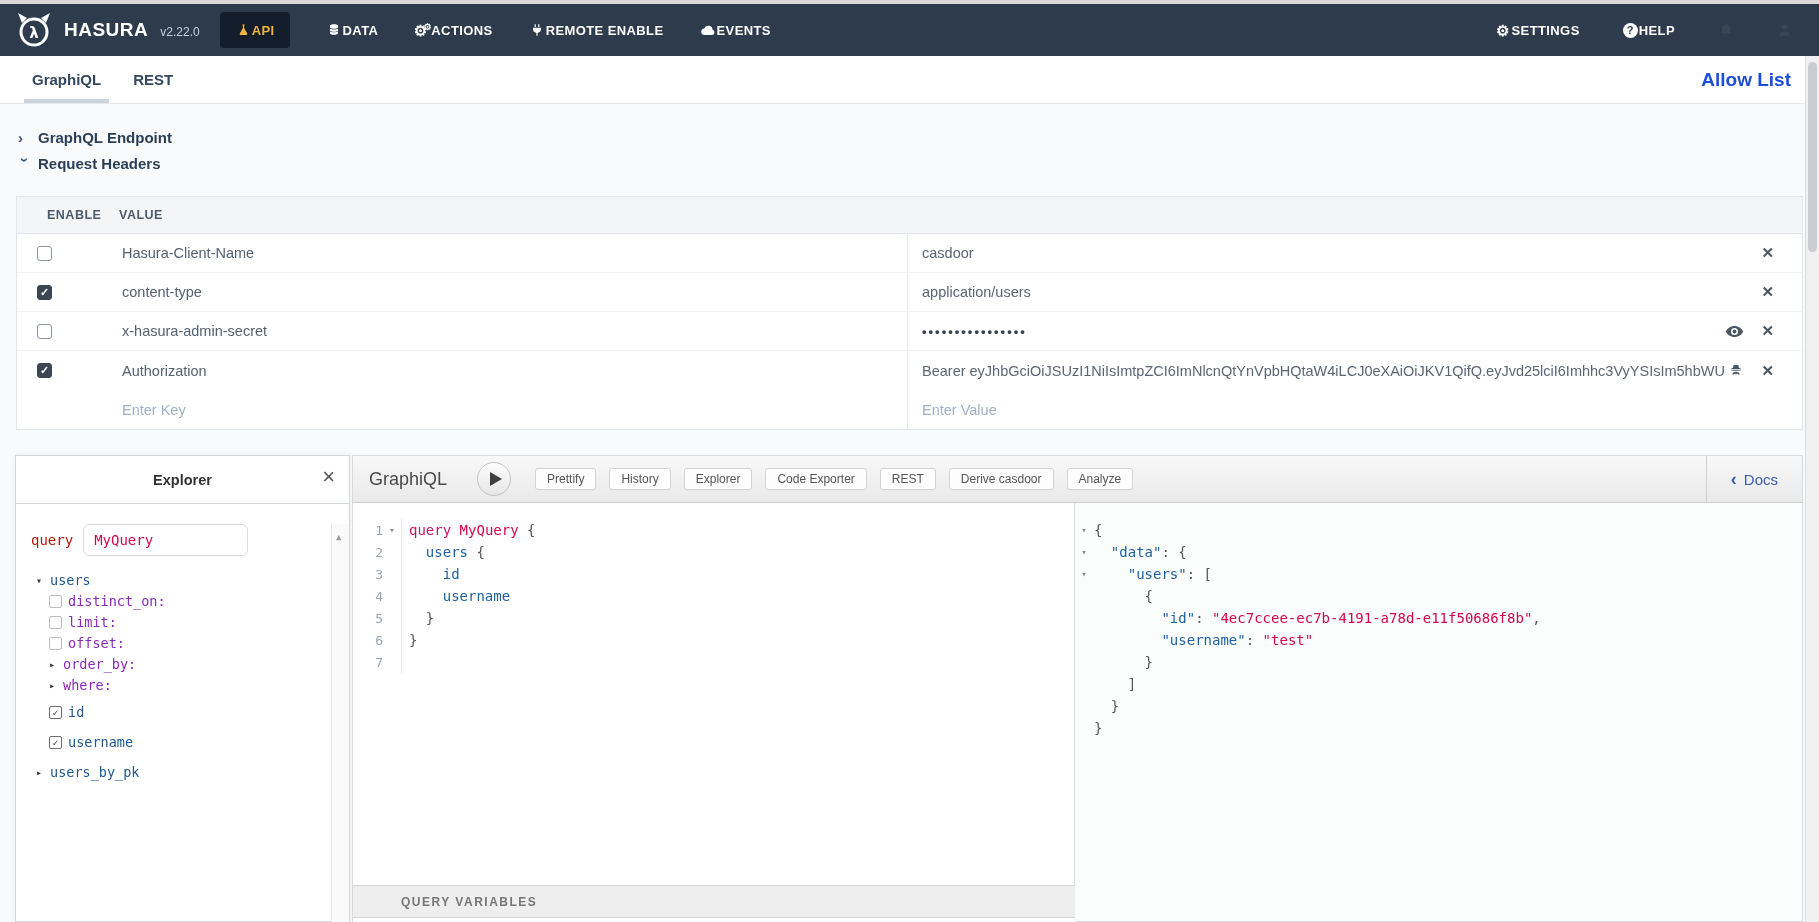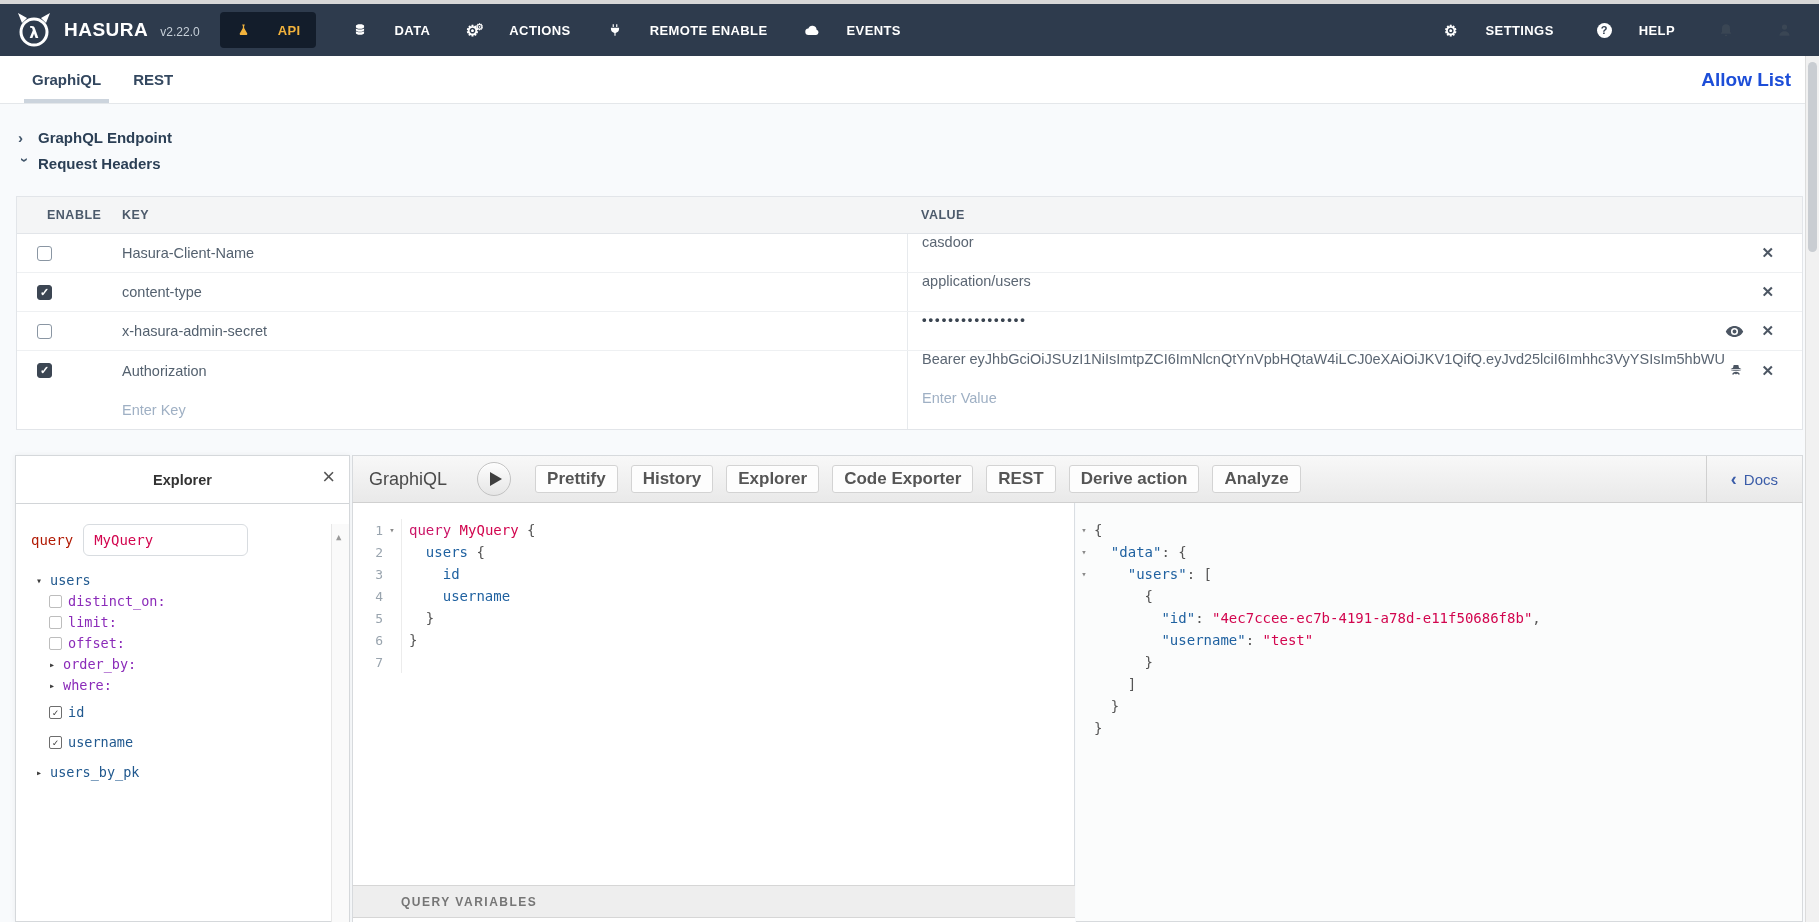--- a/index.html
+++ b/index.html
@@ -10,21 +10,21 @@
   .browser-topline { position:absolute; left:0; top:0; width:1819px; height:4px; background:#d7d7d7; }
   .page-scrollbar { position:absolute; right:0; top:56px; width:14px; height:866px; background:#f1f1f1; border-left:1px solid #dcdcdc; }
   .page-scrollbar .thumb { position:absolute; left:2px; top:6px; width:9px; height:190px; background:#c9cdd2; border-radius:5px; }
 
   
   .topnav { position:absolute; left:0; top:4px; width:1819px; height:52px; background:#2e3b4d; display:flex; align-items:center; padding:0 26px 0 14px; }
   .logo { width:40px; height:40px; flex:0 0 auto; }
   .brand { color:#fff; font-weight:bold; font-size:19px; letter-spacing:.5px; margin-left:10px; }
   .version { color:#c6cfd8; font-size:12px; margin-left:12px; margin-top:3px; }
   .nav-items { display:flex; align-items:center; margin-left:28px; height:100%; }
-  .nav-item { display:flex; align-items:center; gap:26px; color:#ffffff; font-size:13px; font-weight:bold; letter-spacing:.4px; margin-right:36px; cursor:pointer; }
+  .nav-item { display:flex; align-items:center; gap:0; color:#ffffff; font-size:13px; font-weight:bold; letter-spacing:.4px; margin-right:36px; cursor:pointer; }
   .nav-item.active { background:#131d2b; color:#f3b33c; border-radius:4px; padding:10px 15px; margin-left:-8px; }
   .nav-icon { display:inline-flex; width:17px; justify-content:center; align-items:center; }
   .nav-icon svg { display:block; }
   .nav-right { margin-left:auto; display:flex; align-items:center; gap:42px; }
   .qcirc { width:15px; height:15px; border-radius:50%; background:#fff; color:#2e3b4d; font-size:11px; font-weight:bold; display:inline-flex; align-items:center; justify-content:center; }
   .gearchar { font-size:15px; line-height:1; }
 
   
   .tabsrow { position:absolute; left:0; top:56px; width:1819px; height:48px; background:#ffffff; border-bottom:1px solid #e4e7ea; display:flex; align-items:center; }
   .tab { font-size:15px; font-weight:bold; color:#33475f; margin-left:32px; cursor:pointer; position:relative; height:100%; display:flex; align-items:center; }
@@ -43,35 +43,35 @@
   .htable .thead { display:flex; height:37px; background:#f4f5f6; border-bottom:1px solid #e2e5e9; align-items:center; font-size:12.5px; font-weight:bold; color:#4c5a6b; letter-spacing:.5px; }
   .col-enable { width:88px; padding-left:30px; }
   .col-key { width:802px; padding-left:17px; }
   .col-value { flex:1; padding-left:14px; }
   .trow { display:flex; height:39px; align-items:center; border-bottom:1px solid #eef0f2; }
   .trow:last-child { border-bottom:none; }
   .cbcell { width:88px; display:flex; justify-content:center; padding-right:33px; }
   .cb { width:15px; height:15px; border:1.5px solid #8a96a3; border-radius:3px; background:#fff; display:inline-flex; align-items:center; justify-content:center; cursor:pointer; }
   .cb.checked { background:#3c4653; border-color:#3c4653; color:#fff; font-size:11px; font-weight:bold; line-height:1; }
   .keycell { width:802px; padding-left:17px; font-size:14.5px; color:#54616f; }
-  .valuecell { flex:1; align-self:stretch; display:flex; border-left:1px solid #e7eaed; padding-left:14px; font-size:14.5px; color:#5b6673; overflow:hidden; }
+  .valuecell { flex:1; align-self:stretch; display:flex; align-items:center; border-left:1px solid #e7eaed; padding-left:14px; font-size:14.5px; color:#5b6673; overflow:hidden; }
   .valuecell .vtext { white-space:nowrap; overflow:hidden; flex:1; }
   .valuecell .vtext.masked { letter-spacing:2px; font-weight:bold; color:#3a4450; font-size:13px; }
   .rowicons { display:flex; align-items:center; gap:17px; padding-right:28px; }
   .xicon { color:#4c5663; font-weight:bold; font-size:15px; cursor:pointer; }
   .sicon { display:inline-flex; color:#4c5663; cursor:pointer; }
   .placeholder { color:#9fb0c4; }
 
   
   .gql-toolbar { position:absolute; left:352px; top:455px; width:1451px; height:48px; background:linear-gradient(#f8f8f8,#e9e9e9); border:1px solid #d7dadd; border-bottom:1px solid #d0d0d0; display:flex; align-items:center; }
   .gql-title { font-size:18px; color:#4a4a4a; margin-left:16px; }
   .exec-btn { width:34px; height:34px; border-radius:17px; border:1px solid #c2c2c2; background:linear-gradient(#fdfdfd,#e6e6e6); margin-left:30px; display:flex; align-items:center; justify-content:center; cursor:pointer; box-shadow:0 1px 0 rgba(255,255,255,.7) inset; }
   .exec-btn .tri { width:0; height:0; border-left:12px solid #3f3f3f; border-top:7px solid transparent; border-bottom:7px solid transparent; margin-left:4px; }
   .tbuttons { display:flex; align-items:center; gap:13px; margin-left:24px; }
-  .tbtn { background:#fdfdfd; border:1px solid #d3d3d3; border-radius:3px; color:#555; font-size:17px; font-family:"Liberation Sans",sans-serif; padding:3px 11px; cursor:pointer; box-shadow:0 1px 0 rgba(255,255,255,.6) inset;font-weight:bold; }
+  .tbtn { background:#fdfdfd; border:1px solid #d3d3d3; border-radius:3px; color:#555; font-size:12px; font-family:"Liberation Sans",sans-serif; padding:3px 11px; cursor:pointer; box-shadow:0 1px 0 rgba(255,255,255,.6) inset; }
   .docs-btn { margin-left:auto; height:100%; display:flex; align-items:center; padding:0 24px; border-left:1px solid #d0d0d0; color:#3a5ca8; font-size:15px; cursor:pointer; gap:7px; }
   .docs-btn .dchev { font-size:18px; font-weight:bold; }
 
   
   .explorer { position:absolute; left:15px; top:455px; width:335px; height:467px; background:#fff; border:1px solid #d5d8db; box-shadow:0 0 6px rgba(0,0,0,.06); }
   .exp-header { height:48px; border-bottom:1px solid #d2d5d8; display:flex; align-items:center; justify-content:center; position:relative; }
   .exp-title { font-size:14.5px; font-weight:bold; color:#333; }
   .exp-close { position:absolute; right:14px; top:10px; font-size:22px; color:#555; cursor:pointer; line-height:1; }
   .exp-body { position:relative; height:418px; font-family:"DejaVu Sans Mono",monospace; }
   .exp-scroll { position:absolute; right:0; top:0; bottom:0; width:18px; background:#fafafa; border-left:1px solid #e7e7e7; }
@@ -211,21 +211,20 @@
   </div>
   <div class="section-row">
     <span class="chev down">›</span>
     <span class="section-label">Request Headers</span>
   </div>
 </div>
 
 <div class="htable">
   <div class="thead">
     <span class="col-enable">ENABLE</span>
-    <span class="col-key">KEY</span>
     <span class="col-value">VALUE</span>
   </div>
   <div id="table-rows">
       <div class="trow">
         <span class="cbcell">
           <span class="cb"></span>
         </span>
         <span class="keycell">Hasura-Client-Name</span>
         <span class="valuecell">
           <span class="vtext">casdoor</span>
@@ -358,21 +357,21 @@
   <span class="gql-title">GraphiQL</span>
   <span class="exec-btn">
       <span class="tri"></span>
     </span>
   <div class="tbuttons" id="toolbar-buttons">
       <button class="tbtn">Prettify</button>
       <button class="tbtn">History</button>
       <button class="tbtn">Explorer</button>
       <button class="tbtn">Code Exporter</button>
       <button class="tbtn">REST</button>
-      <button class="tbtn">Derive action</button>
+      <button class="tbtn">Derive casdoor</button>
       <button class="tbtn">Analyze</button>
     </div>
   <div class="docs-btn">
     <span class="dchev">‹</span>
     <span>Docs</span>
   </div>
 </div>
 
 <div class="editor" id="query-editor">
     <div class="code-line">

